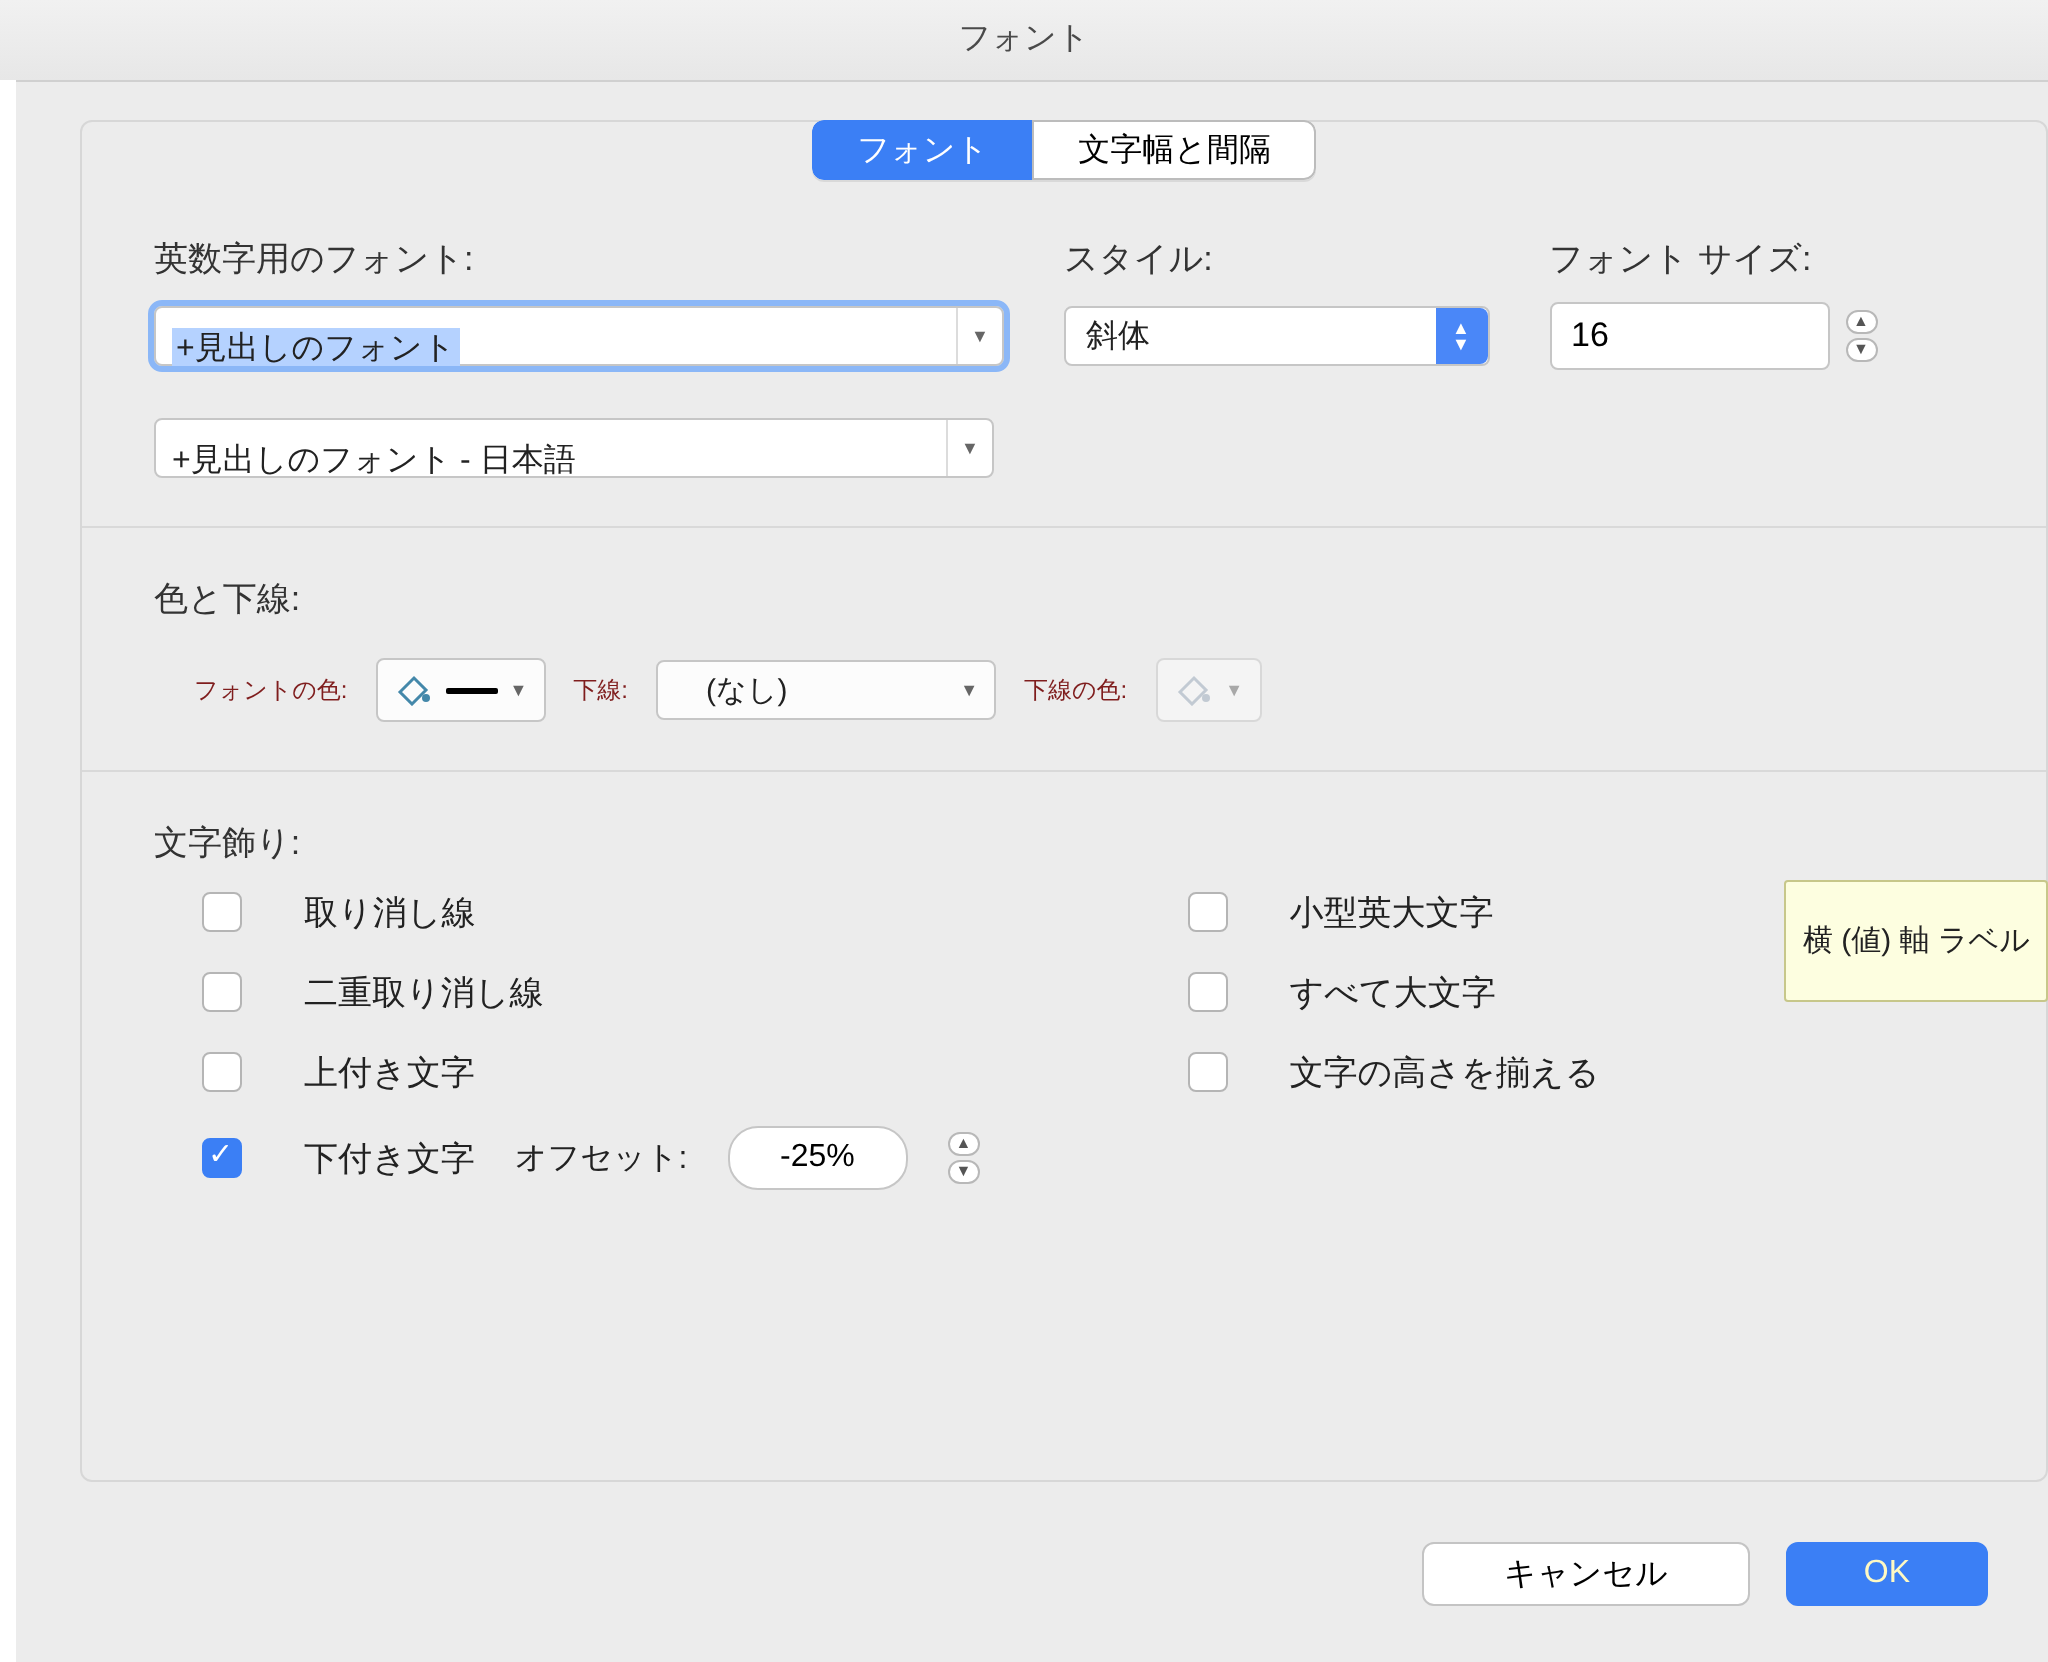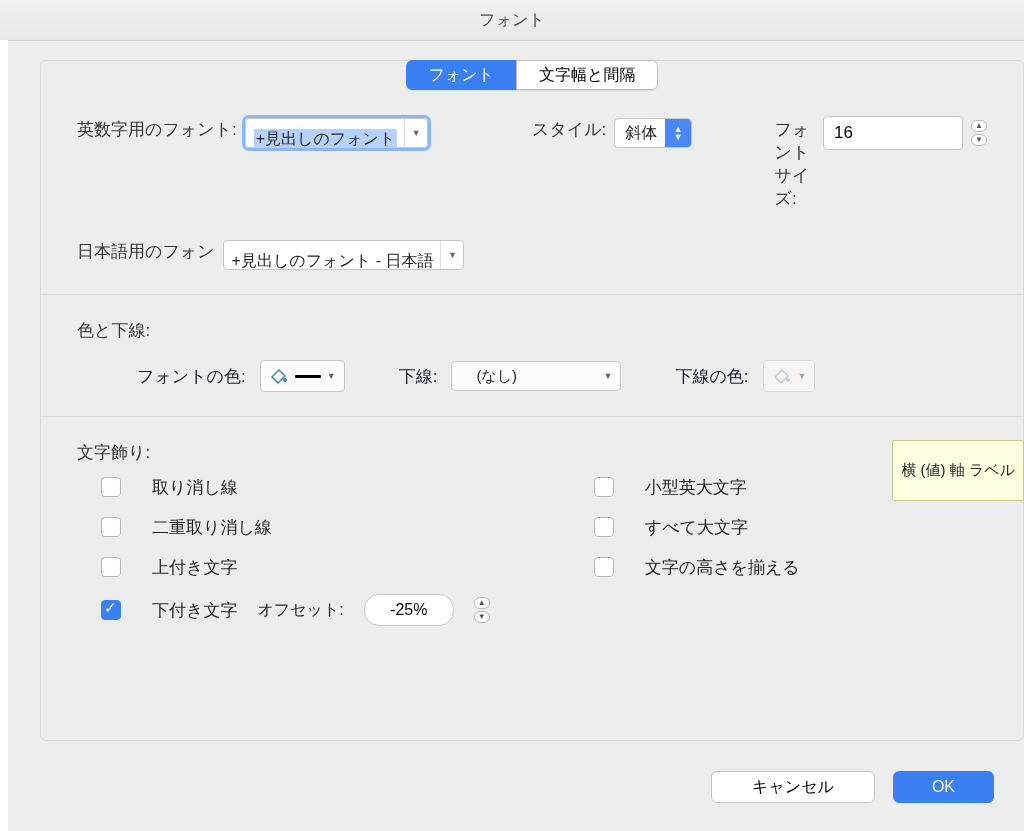--- a/index.html
+++ b/index.html
@@ -10,42 +10,42 @@
   .panel{position:absolute;left:40px;right:0;top:60px;bottom:90px;
          background:#ececec;border:1px solid #d7d7d7;border-radius:6px;
          padding:0 36px 30px 36px;box-sizing:border-box;}
   .tabs{display:flex;justify-content:center;margin-top:-1px;margin-bottom:28px;}
   .seg{display:flex;border-radius:6px;overflow:hidden;box-shadow:0 1px 0 rgba(0,0,0,.08);}
   .seg button{border:1px solid #bcbcbc;background:#fff;height:30px;padding:0 22px;font-size:16px;cursor:pointer;}
   .seg button.active{background:#3b7ff5;color:#fff;border-color:#3b7ff5;}
   .seg button:first-child{border-top-left-radius:6px;border-bottom-left-radius:6px;}
   .seg button:last-child{border-top-right-radius:6px;border-bottom-right-radius:6px;margin-left:-1px;}
   .row{display:flex;gap:30px;margin-bottom:14px;}
-  .col{display:flex;flex-direction:row;gap:8px;}
+  .col{display:flex;flex-direction:column;gap:8px;}
   label.field-label{font-size:17px;color:#333;margin-bottom:4px;display:block;}
   .combo, .select{height:30px;border:1px solid #c6c6c6;border-radius:4px;background:#fff;
                   display:flex;align-items:center;box-sizing:border-box;position:relative;}
   .combo{padding:12px 30px 0 8px;}
   .combo.focused{outline:3px solid #8bb7f7;outline-offset:0;}
   .combo .value.highlighted{background:#b5d2ff;padding:0 2px;}
   .combo .chevron, .select-chevron{position:absolute;right:0;top:0;width:22px;height:100%;
          display:flex;align-items:center;justify-content:center;border-left:1px solid #dcdcdc;pointer-events:none;}
   .chev{font-size:9px;color:#666;}
   .select{padding:0 34px 0 10px;}
   .mac-stepper-btn{position:absolute;right:0;top:0;width:26px;height:100%;
          background:#4a87f8;border-top-right-radius:4px;border-bottom-right-radius:4px;
          display:flex;flex-direction:column;align-items:center;justify-content:center;color:#fff;font-size:9px;line-height:8px;}
   .numfield{height:30px;display:flex;align-items:center;gap:8px;}
   .numfield input{height:30px;border:1px solid #c6c6c6;border-radius:4px;padding:16px 10px;font-size:17px;width:140px;box-sizing:border-box;}
   .spinner{display:flex;flex-direction:column;gap:2px;}
   .spinner button{width:16px;height:12px;border:1px solid #b8b8b8;border-radius:8px;background:#fff;
                   font-size:8px;line-height:8px;padding:0;cursor:pointer;color:#555;}
   hr.sep{border:none;border-top:1px solid #d9d9d9;margin:24px -36px;}
   .inline-row{display:flex;align-items:center;gap:14px;flex-wrap:wrap;}
-  .inline-row .lbl{font-size:17px;color:#0f172a;margin-left:40px;}
+  .inline-row .lbl{font-size:12px;color:#7f1d1d;}
   .color-btn{display:flex;align-items:center;gap:6px;border:1px solid #c6c6c6;border-radius:4px;
              background:#fcfcfc;height:30px;padding:0 8px;cursor:pointer;}
   .color-btn.disabled{opacity:.5;cursor:default;}
   .paint-icon svg{display:block;}
   .under-bar{width:26px;height:3px;background:#000;border-radius:1px;}
   .mini-chev{font-size:9px;color:#666;}
   .underline-select{height:28px;border:1px solid #c6c6c6;border-radius:4px;background:#fcfcfc;
                     padding:0 24px 0 24px;font-size:15px;display:flex;align-items:center;position:relative;min-width:120px;cursor:pointer;}
   .underline-select .chev2{position:absolute;right:8px;font-size:9px;color:#666;}
   .checks{display:flex;gap:100px;margin-top:10px;}
@@ -102,21 +102,20 @@
           <div class="spinner">
             <button>▲</button>
             <button>▼</button>
           </div>
         </div>
       </div>
     </div>
 
     <div class="row" style="margin-top:26px">
       <div class="col" style="width:420px">
-        <label class="field-label">日本語用のフォン</label>
         <div class="combo">
           <span>+見出しのフォント - 日本語</span>
           <span class="chevron">
               <span class="chev">▼</span>
             </span>
         </div>
       </div>
     </div>
 
     <hr class="sep">

